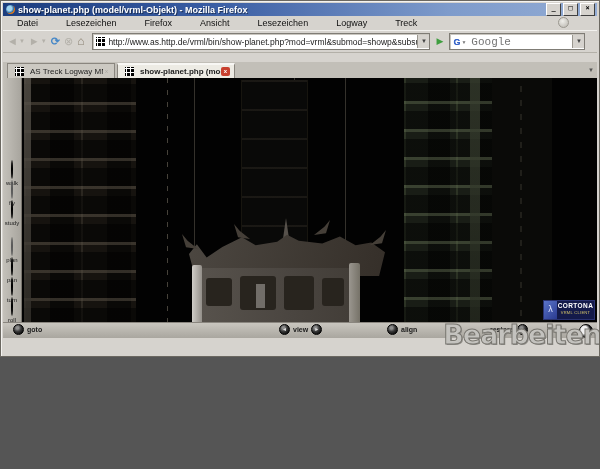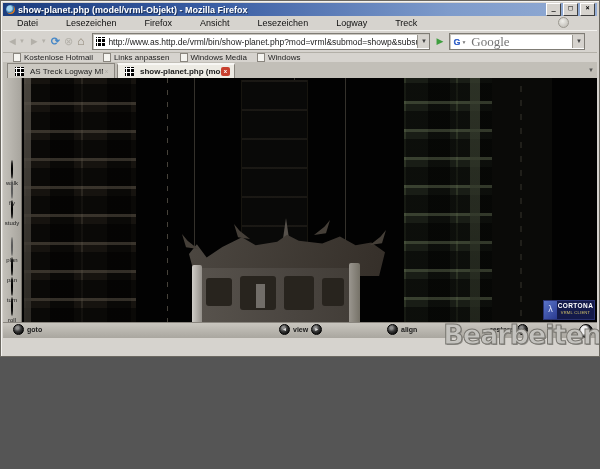--- a/index.html
+++ b/index.html
@@ -43,22 +43,22 @@
   .urlinput{flex:1;border:0;outline:0;font-size:8.5px;color:#222;padding:0;background:transparent;
     font-family:"Liberation Sans",sans-serif;}
   .urldrop{width:11px;height:13px;background:#d6d3ce;border-left:1px solid #9a978f;
     font-size:6px;line-height:13px;text-align:center;color:#444;}
   .gobtn{width:13px;height:13px;margin-left:3px;font-size:9px;line-height:13px;text-align:center;color:#3f9e3f;}
   .searchfield{display:flex;align-items:center;margin-left:3px;width:134px;height:15px;
     background:#fff;border:1px solid #7f7c75;box-shadow:inset 1px 1px 0 #c9c6bf;}
   .glogo{font-size:9px;font-weight:bold;color:#3a67c9;margin:0 1px 0 3px;
     text-shadow:0 0 0 #3a67c9;}
   .glogo-drop{font-size:5px;color:#777;margin-right:3px;}
-  .searchinput{flex:1;border:0;outline:0;font-size:13px;color:#999;background:transparent;min-width:10px;
-    font-family:Liberation Serif, serif;}
+  .searchinput{flex:1;border:0;outline:0;font-size:11px;color:#999;background:transparent;min-width:10px;
+    font-family:Liberation Mono, monospace;}
   .searchdrop{width:11px;height:13px;background:#d6d3ce;border-left:1px solid #9a978f;
     font-size:6px;line-height:13px;text-align:center;color:#444;}
   
   .bookmarksbar{position:absolute;left:2px;top:51px;right:2px;height:10px;display:flex;align-items:center;}
   .bmitem{display:flex;align-items:center;margin-left:10px;}
   .bmicon{width:6px;height:7px;background:#f5f4f0;border:1px solid #8a867f;margin-right:3px;}
   .bmlabel{font-size:8px;color:#222;white-space:nowrap;}
   
   .tabbar{position:absolute;left:2px;top:61px;right:2px;height:16px;background:#c2bfb8;
     border-bottom:1px solid #8a867f;}
@@ -231,38 +231,20 @@
     </span>
     <span class="gobtn">▶</span>
     <span class="searchfield">
       <span class="glogo">G</span>
       <span class="glogo-drop">▼</span>
       <input class="searchinput" placeholder="Google" style="">
       <span class="searchdrop">▼</span>
     </span>
   </div>
 
-  <div class="bookmarksbar">
-    <span class="bmitem">
-      <span class="bmicon"></span>
-      <span class="bmlabel">Kostenlose Hotmail</span>
-    </span>
-    <span class="bmitem">
-      <span class="bmicon"></span>
-      <span class="bmlabel">Links anpassen</span>
-    </span>
-    <span class="bmitem">
-      <span class="bmicon"></span>
-      <span class="bmlabel">Windows Media</span>
-    </span>
-    <span class="bmitem">
-      <span class="bmicon"></span>
-      <span class="bmlabel">Windows</span>
-    </span>
-  </div>
 
   <div class="tabbar">
     <span class="tab inactive">
       <span class="favicon"></span>
       <span class="tablabel">AS Treck Logway MM</span>
       <span class="tabclose-faint">x</span>
     </span>
     <span class="tab active">
       <span class="favicon"></span>
       <span class="tablabel">show-planet.php (model/...</span>

